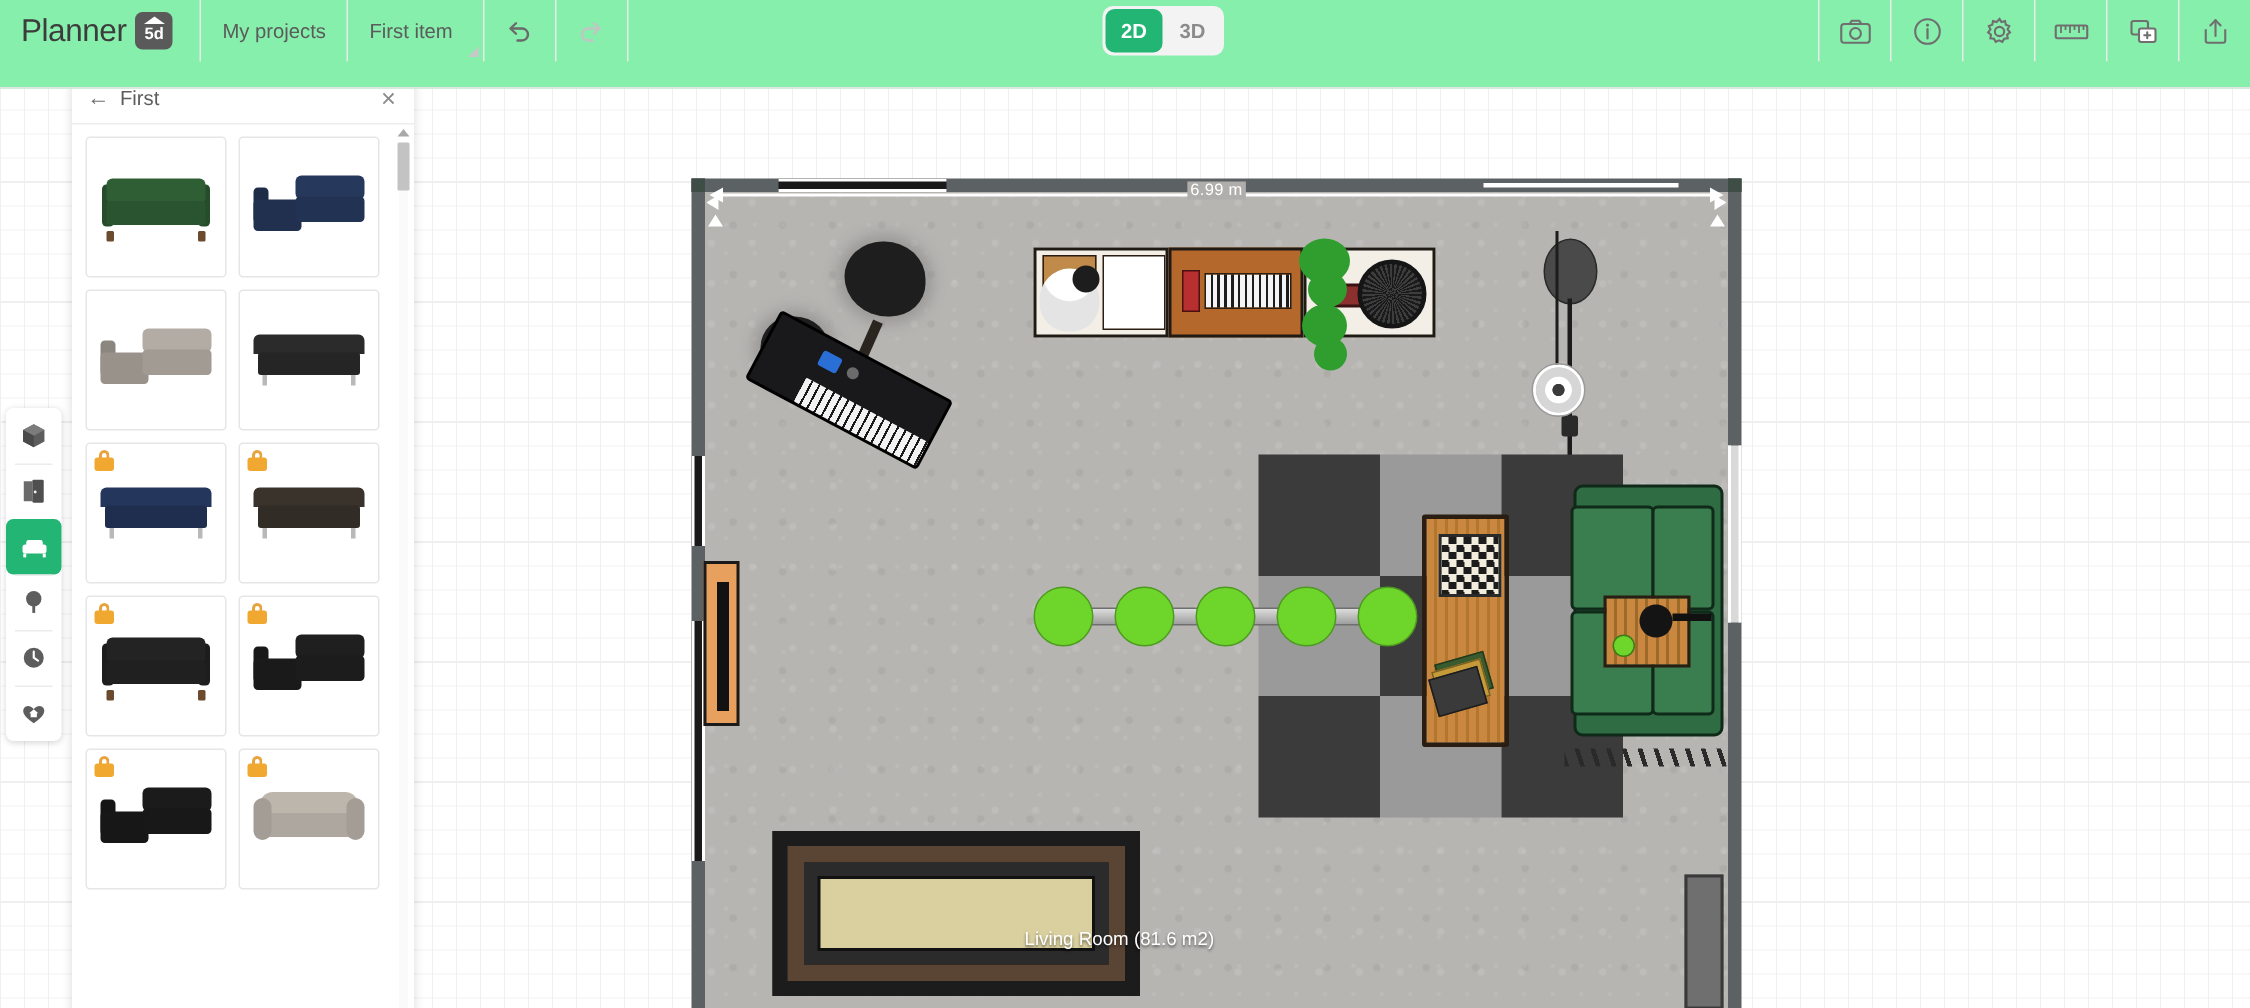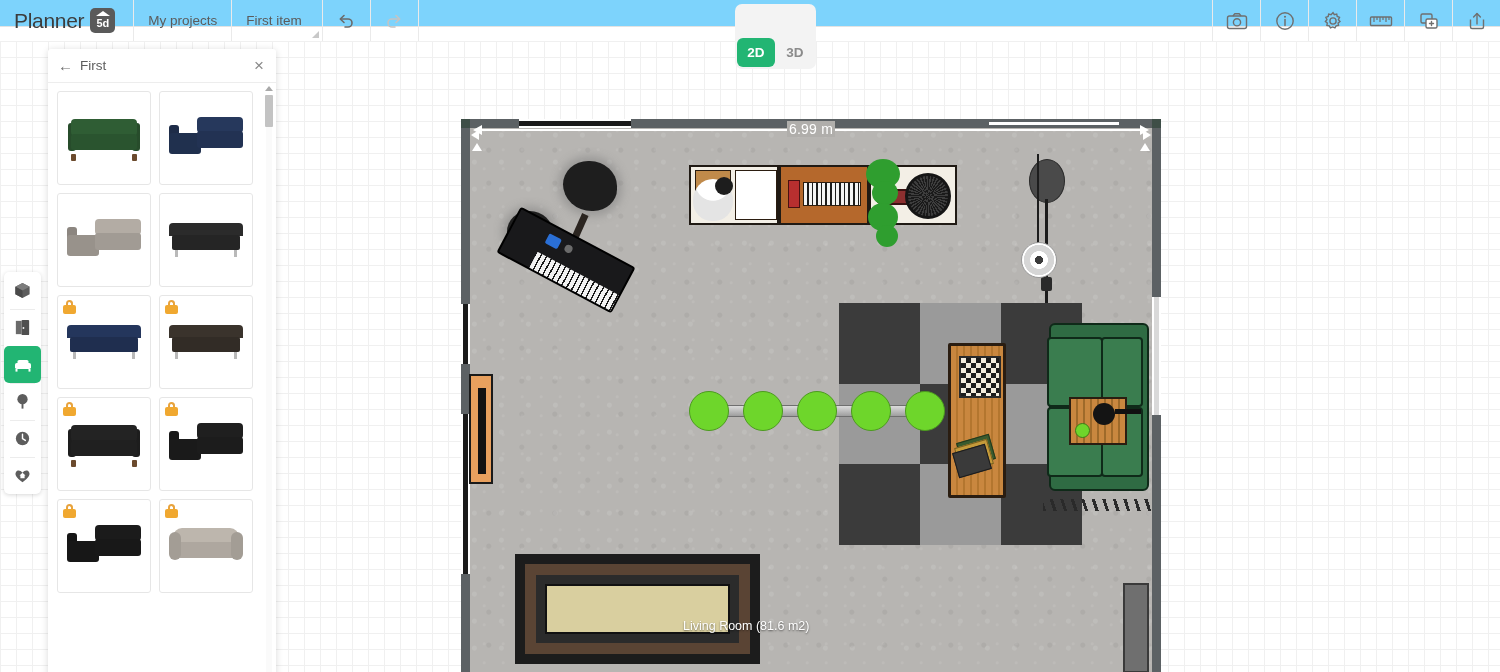--- a/index.html
+++ b/index.html
@@ -6,22 +6,22 @@
   html, body { width: 1500px; height: 672px; overflow: hidden; }
   body {
     font-family: "Liberation Sans", sans-serif;
     background: #ffffff;
     color: #4a4a4a;
     -webkit-font-smoothing: antialiased;
   }
 
   
   .topbar {
-    position: absolute; top: 0; left: 0; width: 1500px; height: 27px;
-    background: #7dd3fc; display: flex; align-items: stretch;
+    position: absolute; top: 0; left: 0; width: 1500px; height: 59px;
+    background: #86efac; display: flex; align-items: stretch;
     border-bottom: 1px solid #e3e3e3; z-index: 60;
   }
   .brand {
     display: flex; align-items: center; gap: 6px;
     padding: 0 18px 0 14px; height: 41px;
     border-right: 1px solid #eaeaea;
   }
   .brand-word { font-size: 21px; color: #3c3c3c; letter-spacing: -0.3px; font-weight: 400; }
   .brand-badge {
     width: 25px; height: 25px; border-radius: 5px; background: #5a5a5a;
@@ -52,21 +52,21 @@
   .icon-btn svg { display: block; }
 
   .mode-switch {
     position: absolute; left: 735px; top: 4px;
     display: flex; background: #f3f3f3; border-radius: 7px; padding: 2px;
     gap: 1px;
   }
   .mode-btn {
     width: 38px; height: 29px; border-radius: 6px;
     display: flex; align-items: center; justify-content: center;
-    font-size: 13.5px; font-weight: 700; color: #8b8b8b; cursor: pointer; margin-top: 32px;
+    font-size: 13.5px; font-weight: 700; color: #8b8b8b; cursor: pointer;
   }
   .mode-btn.active { background: #22b573; color: #ffffff; }
 
   .topbar-right { margin-left: auto; display: flex; }
   .topbar-right .icon-btn { border-right: none; border-left: 1px solid #eaeaea; }
 
   
   .canvas {
     position: absolute; top: 41px; left: 0; width: 1500px; height: 631px;
     background-color: #ffffff;
@@ -216,21 +216,21 @@
   .dim-line {
     position: absolute; left: 12px; top: 5px; width: 676px; height: 12px;
   }
   .dim-line .ln { position:absolute; left:8px; right:8px; top:5px; height:2px; background:#ffffff; }
   .dim-line .ar-l { position:absolute; left:0; top:1px; width:0;height:0;
     border-top:5px solid transparent; border-bottom:5px solid transparent; border-right:9px solid #ffffff; }
   .dim-line .ar-r { position:absolute; right:0; top:1px; width:0;height:0;
     border-top:5px solid transparent; border-bottom:5px solid transparent; border-left:9px solid #ffffff; }
   .dim-label {
     position: absolute; left: 50%; top: -3px; transform: translateX(-50%);
-    background: #b0aeab; padding: 0 2px; font-size: 14px; color: #ffffff;
+    background: #b0aeab; padding: 0 2px; font-size: 11px; color: #ffffff;
     letter-spacing: .2px; white-space: nowrap;
   }
   .sel-arrow { position:absolute; }
   .sel-arrow.left-a {
     left: 10px; top: 11px; width:0;height:0;
     border-top:5px solid transparent;border-bottom:5px solid transparent;border-right:8px solid #ffffff;
   }
   .sel-arrow.up-a {
     left: 11px; top: 24px; width:0;height:0;
     border-left:5px solid transparent;border-right:5px solid transparent;border-bottom:8px solid #ffffff;

